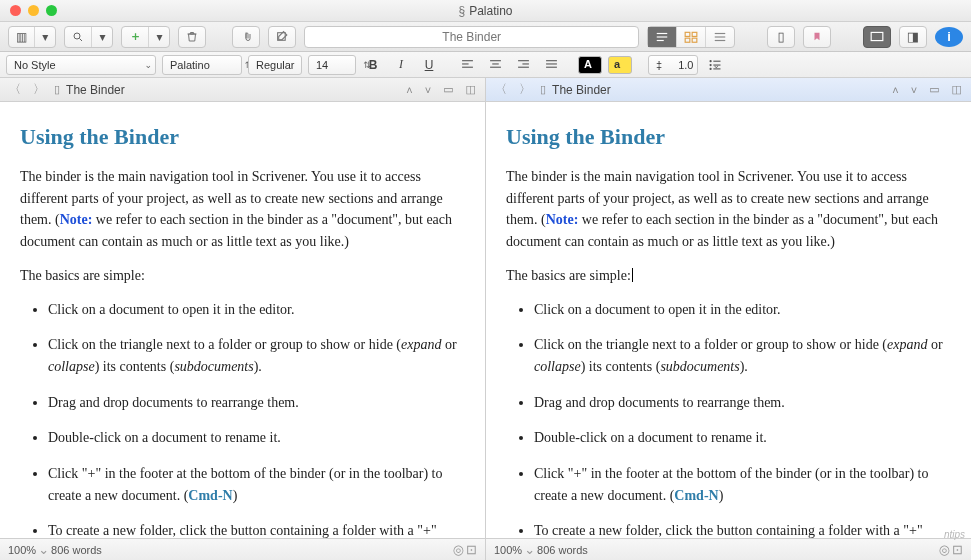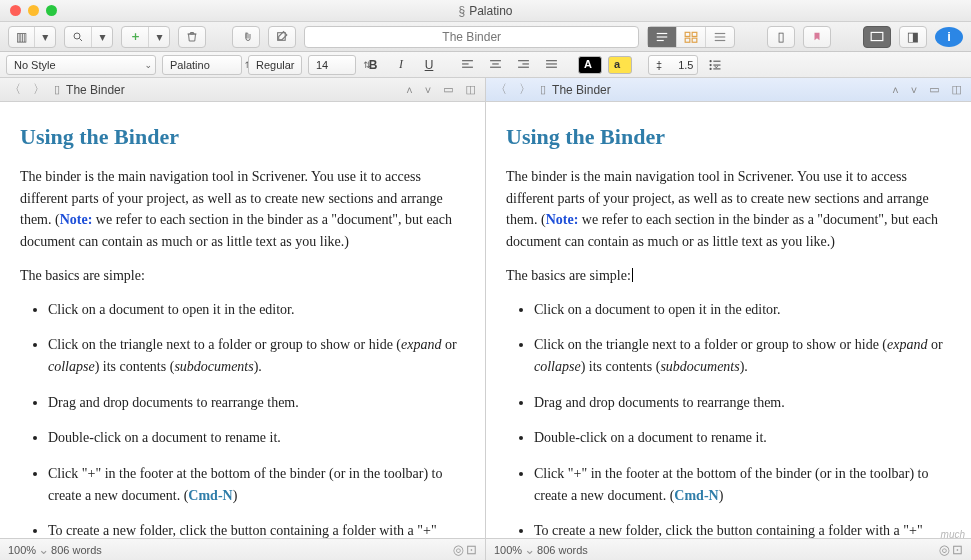--- a/index.html
+++ b/index.html
@@ -260,21 +260,21 @@
   <div style="width:4px"></div>
   <div class="color-btn black">
       <span class="A">A</span>
     </div>
   <div class="color-btn hl">
       <span class="A" style="color:#333">a</span>
     </div>
   <div style="width:4px"></div>
   <div class="dropdown" style="width:50px">
     <span>‡</span>
-    <span>1.5</span>
+    <span>1.0</span>
     <span class="chev">⌄</span>
   </div>
   <div class="fmt-btn">
     <svg width="14" height="11" viewBox="0 0 24 20">
         <circle cx="4" cy="4" r="2" fill="#555"></circle>
         <line x1="9" y1="4" x2="22" y2="4" stroke="#555" stroke-width="2"></line>
         <circle cx="4" cy="11" r="2" fill="#555"></circle>
         <line x1="9" y1="11" x2="22" y2="11" stroke="#555" stroke-width="2"></line>
         <circle cx="4" cy="18" r="2" fill="#555"></circle>
         <line x1="9" y1="18" x2="22" y2="18" stroke="#555" stroke-width="2"></line>
@@ -353,13 +353,13 @@
   </div>
   <div class="half">
     <span>100%</span>
     <span class="sm-icon">⌄</span>
     <span class="center">806 words</span>
     <span class="sm-icon">◎</span>
     <span class="sm-icon">⊡</span>
   </div>
 </div>
 
-<div class="watermark">much</div>
+<div class="watermark">ntips</div>
 
 </body></html>

